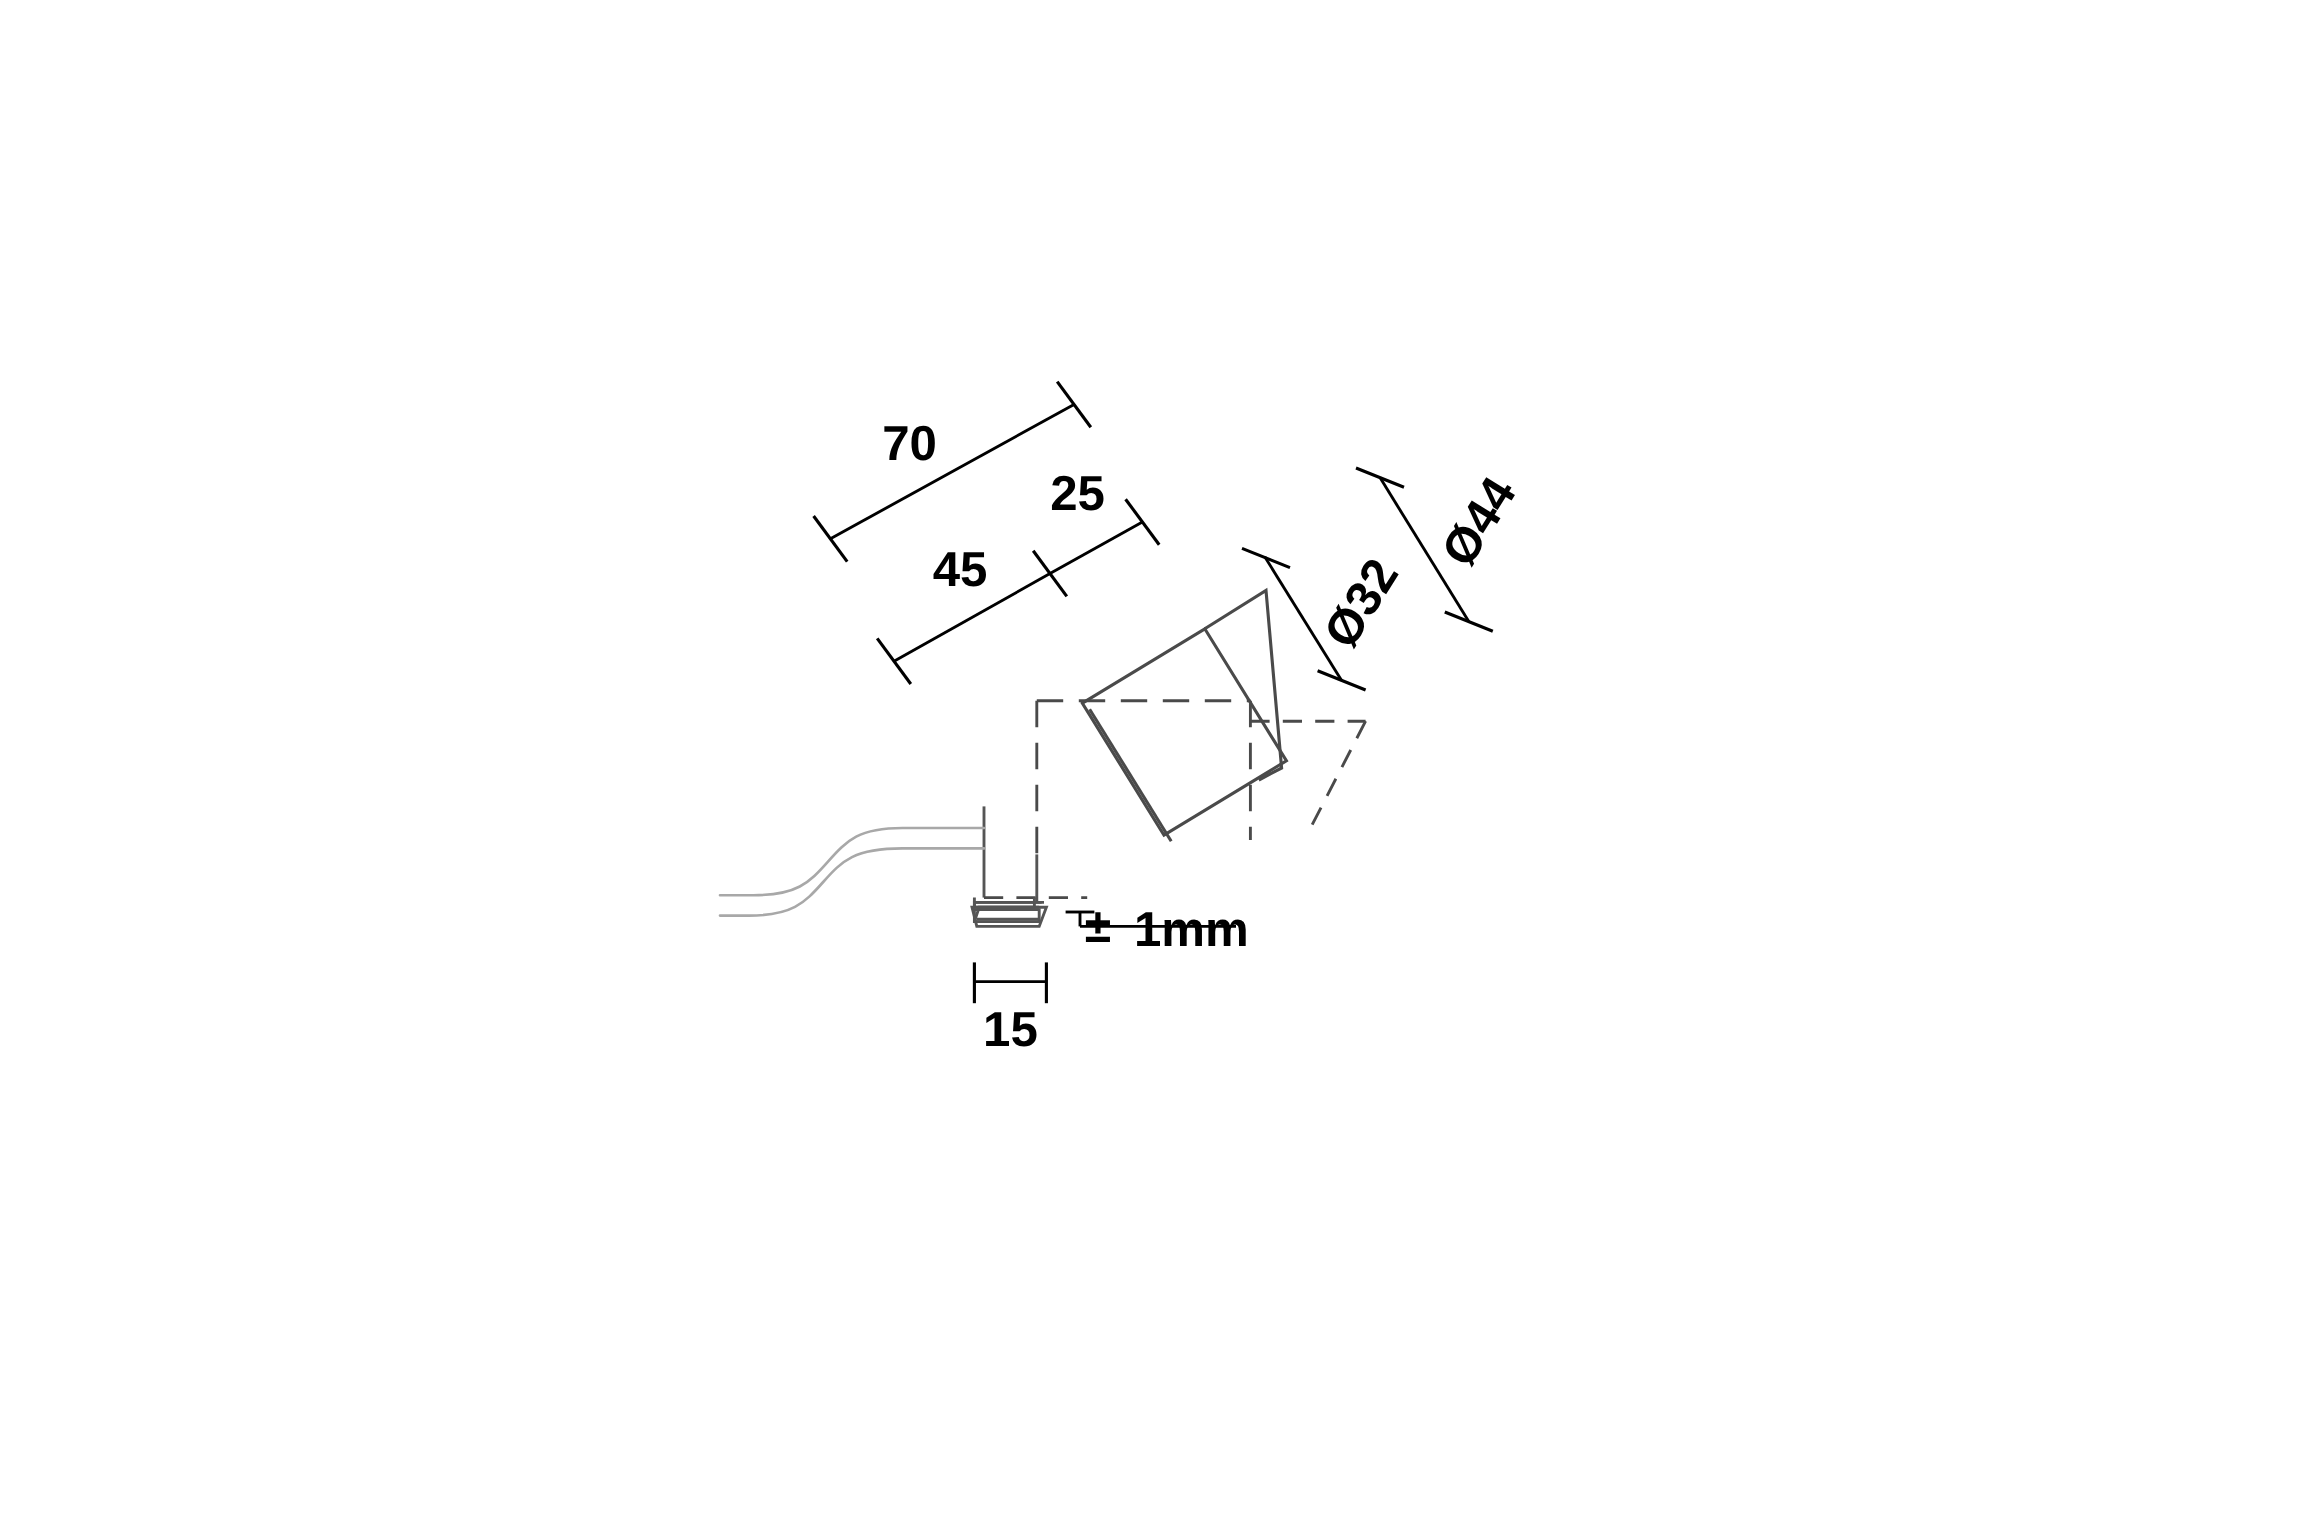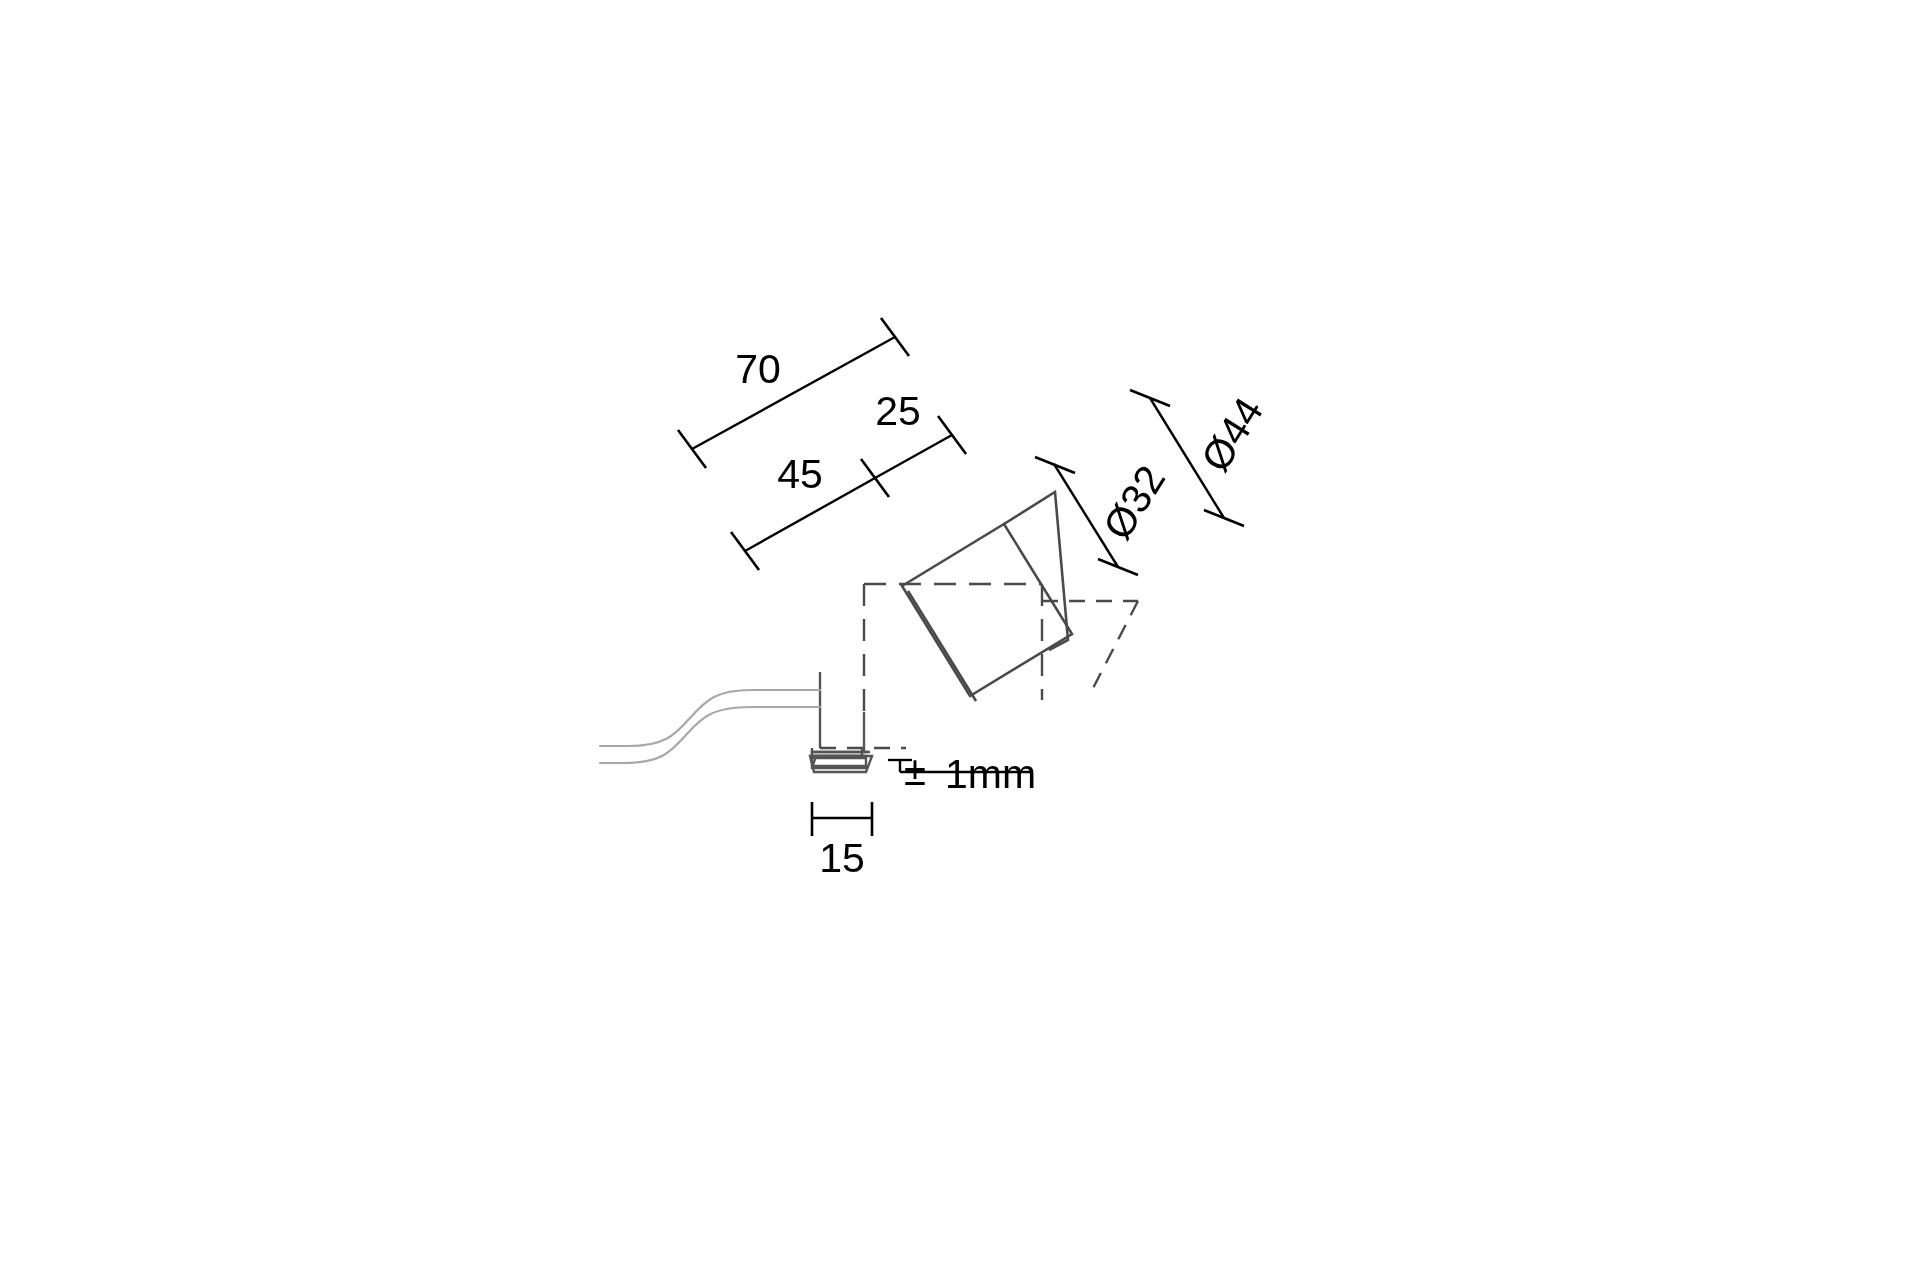--- a/index.html
+++ b/index.html
@@ -11,20 +11,21 @@
     width: 1920px;
     height: 1263px;
     overflow: hidden;
     font-family: "Liberation Sans", sans-serif;
   }
   #drawing-root {
     position: relative;
     width: 1710px;
     height: 1263px;
     background: #ffffff;
+    font-weight: bold;
   }
   svg#cad-svg {
     position: absolute;
     left: 0;
     top: 0;
     width: 1920px;
     height: 1263px;
     display: block;
   }
   .dim-line {

